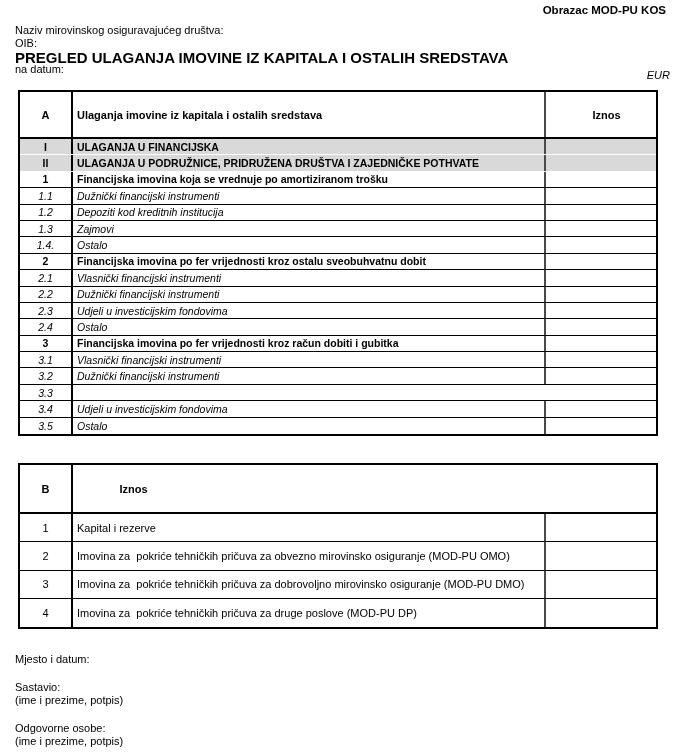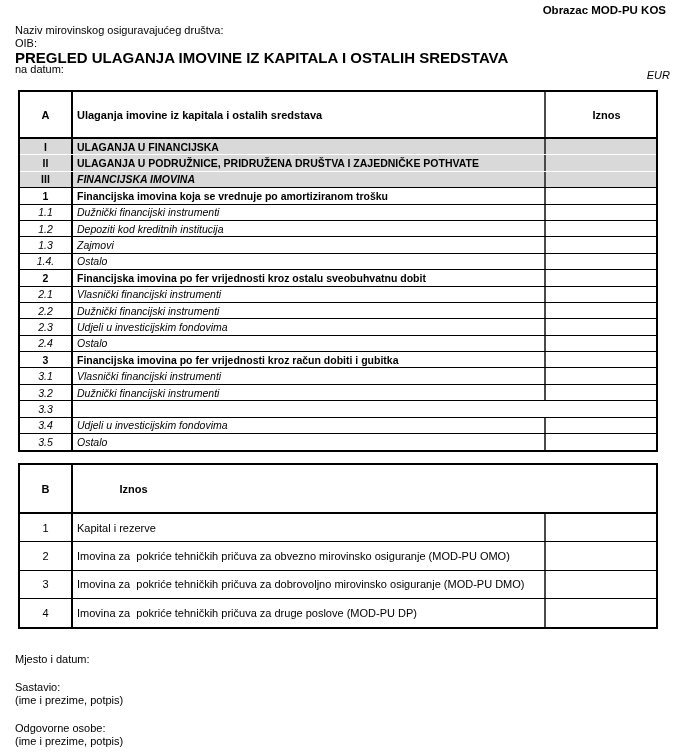--- a/index.html
+++ b/index.html
@@ -91,25 +91,20 @@
   <div class="row sec">
     <div class="c1">I</div>
     <div class="c2">ULAGANJA U FINANCIJSKA</div>
     <div class="c3"></div>
   </div>
   <div class="row sec">
     <div class="c1">II</div>
     <div class="c2">ULAGANJA U PODRUŽNICE, PRIDRUŽENA DRUŠTVA I ZAJEDNIČKE POTHVATE</div>
     <div class="c3"></div>
   </div>
-  <div class="row sec secend">
-    <div class="c1">III</div>
-    <div class="c2 lbl-ital">FINANCIJSKA IMOVINA</div>
-    <div class="c3"></div>
-  </div>
   <div class="row bold">
     <div class="c1">1</div>
     <div class="c2">Financijska imovina koja se vrednuje po amortiziranom trošku</div>
     <div class="c3"></div>
   </div>
   <div class="row ital">
     <div class="c1">1.1</div>
     <div class="c2">Dužnički financijski instrumenti</div>
     <div class="c3"></div>
   </div>

